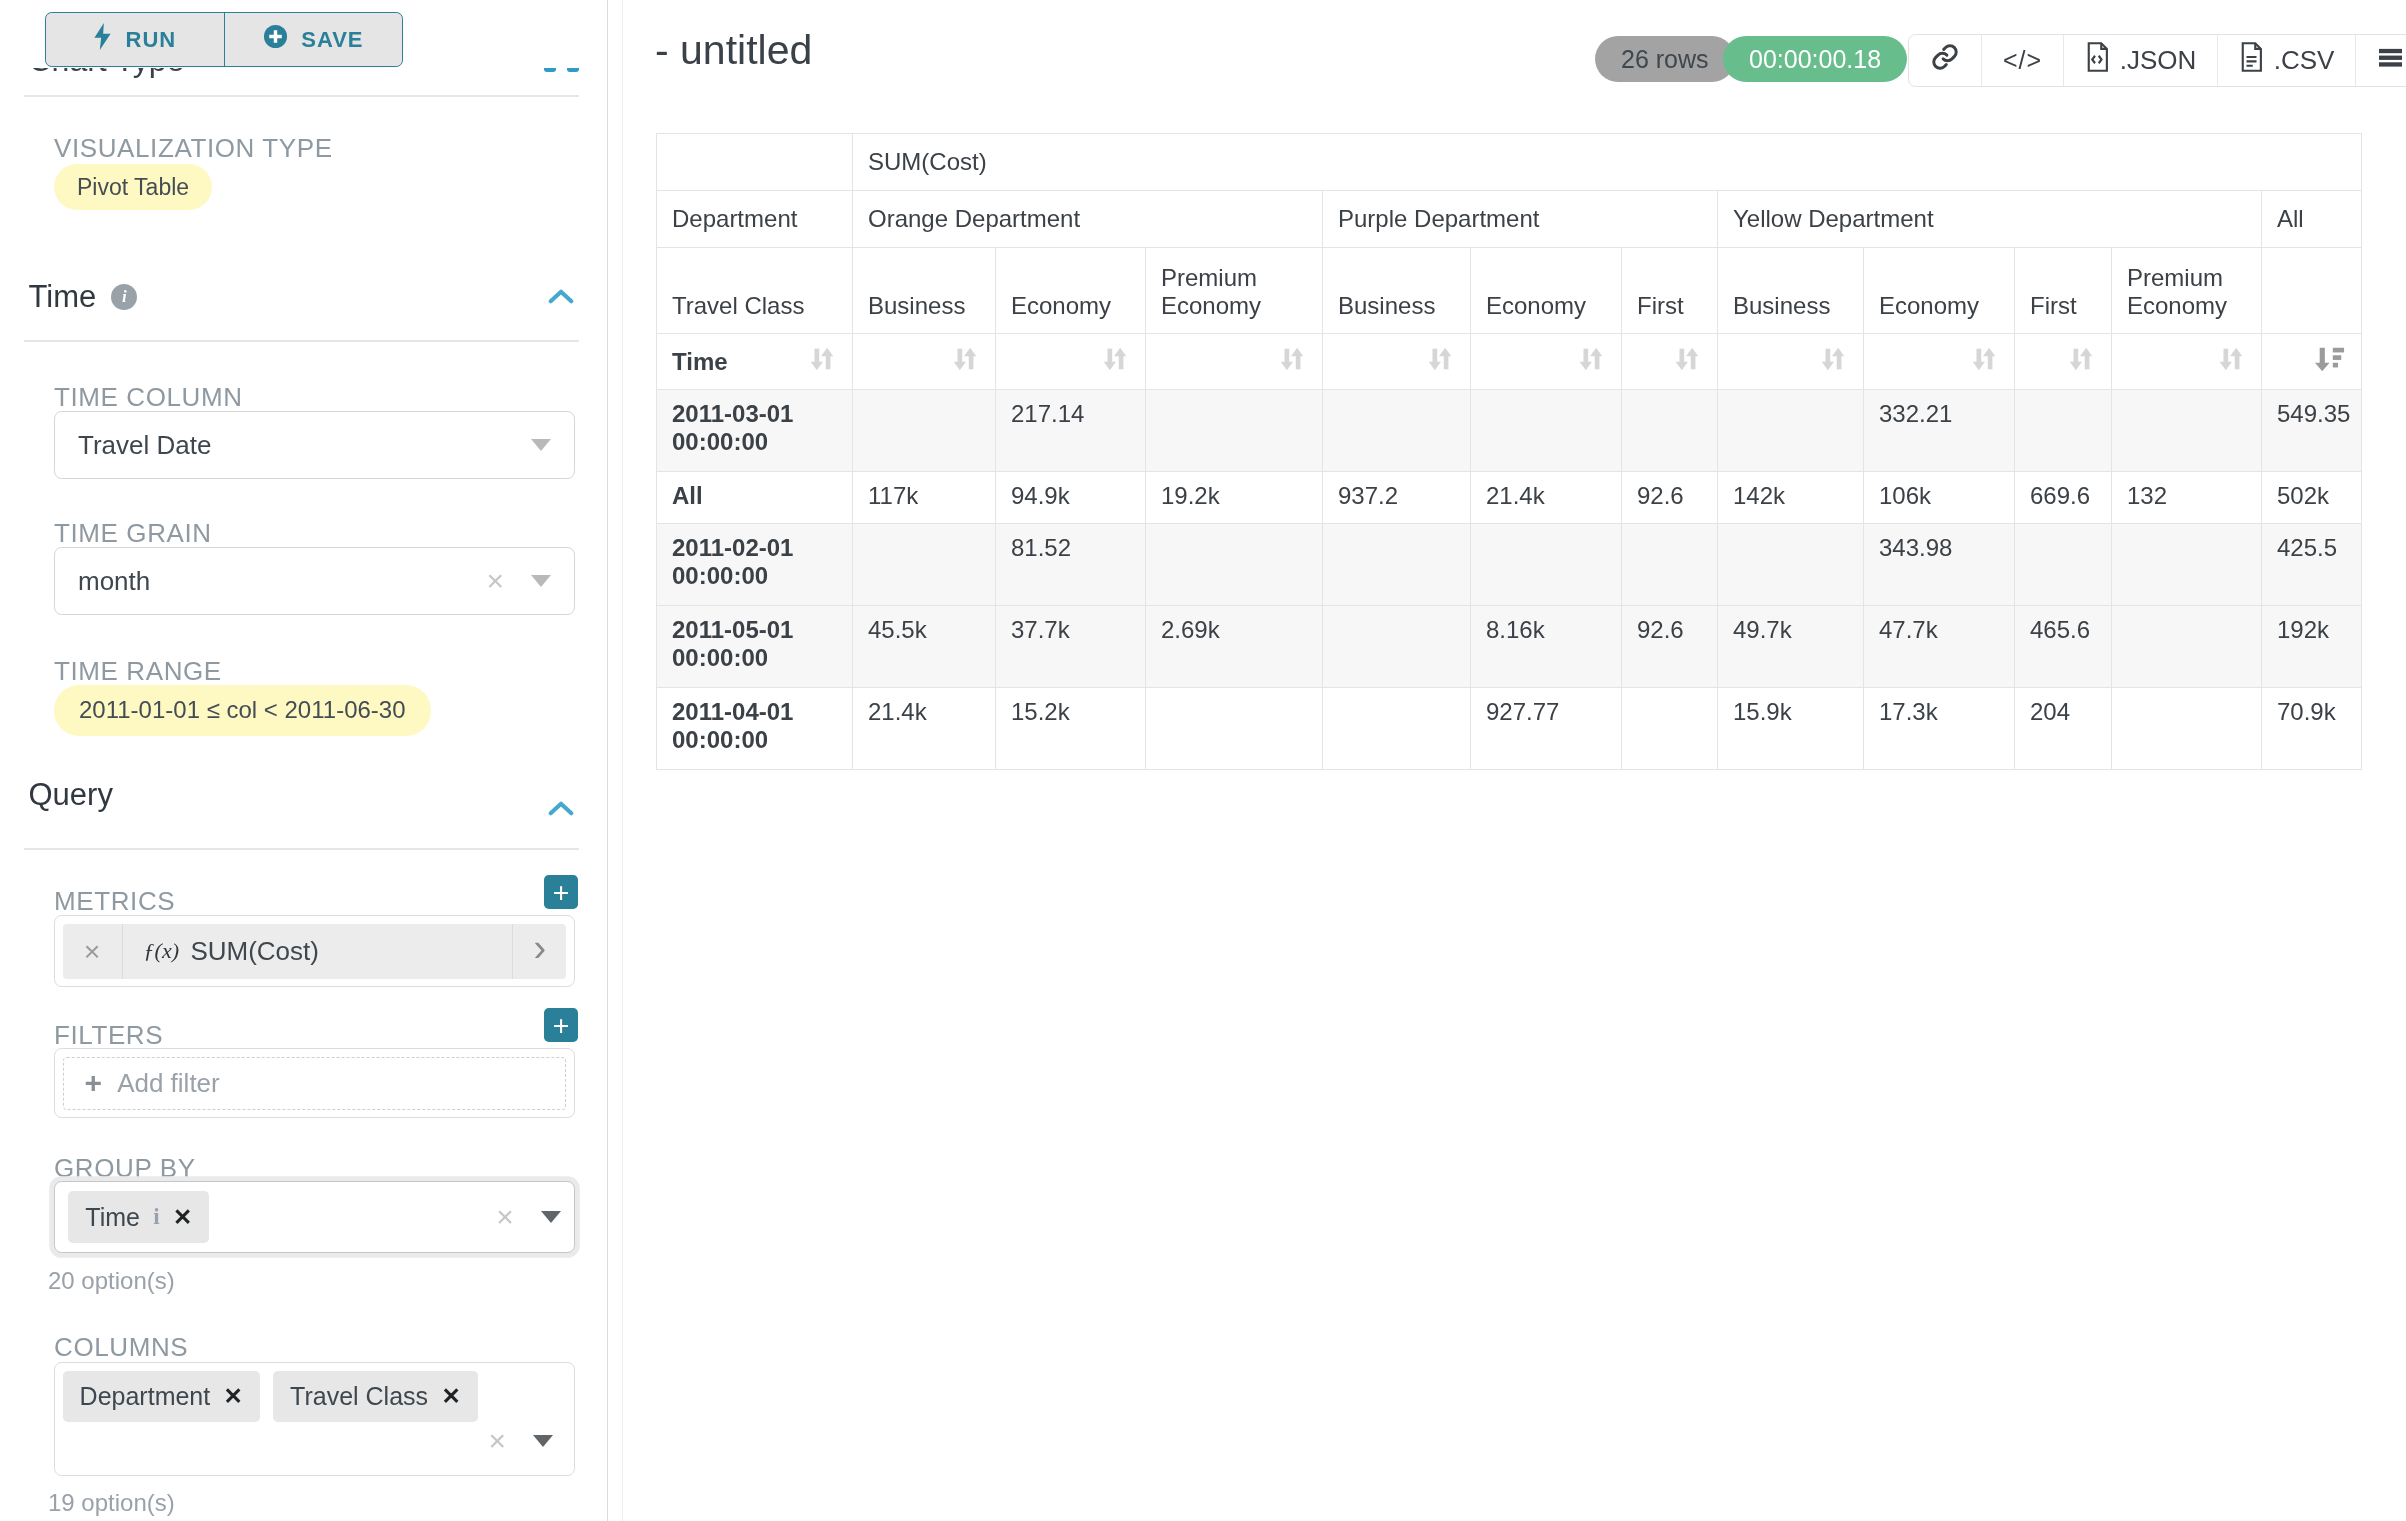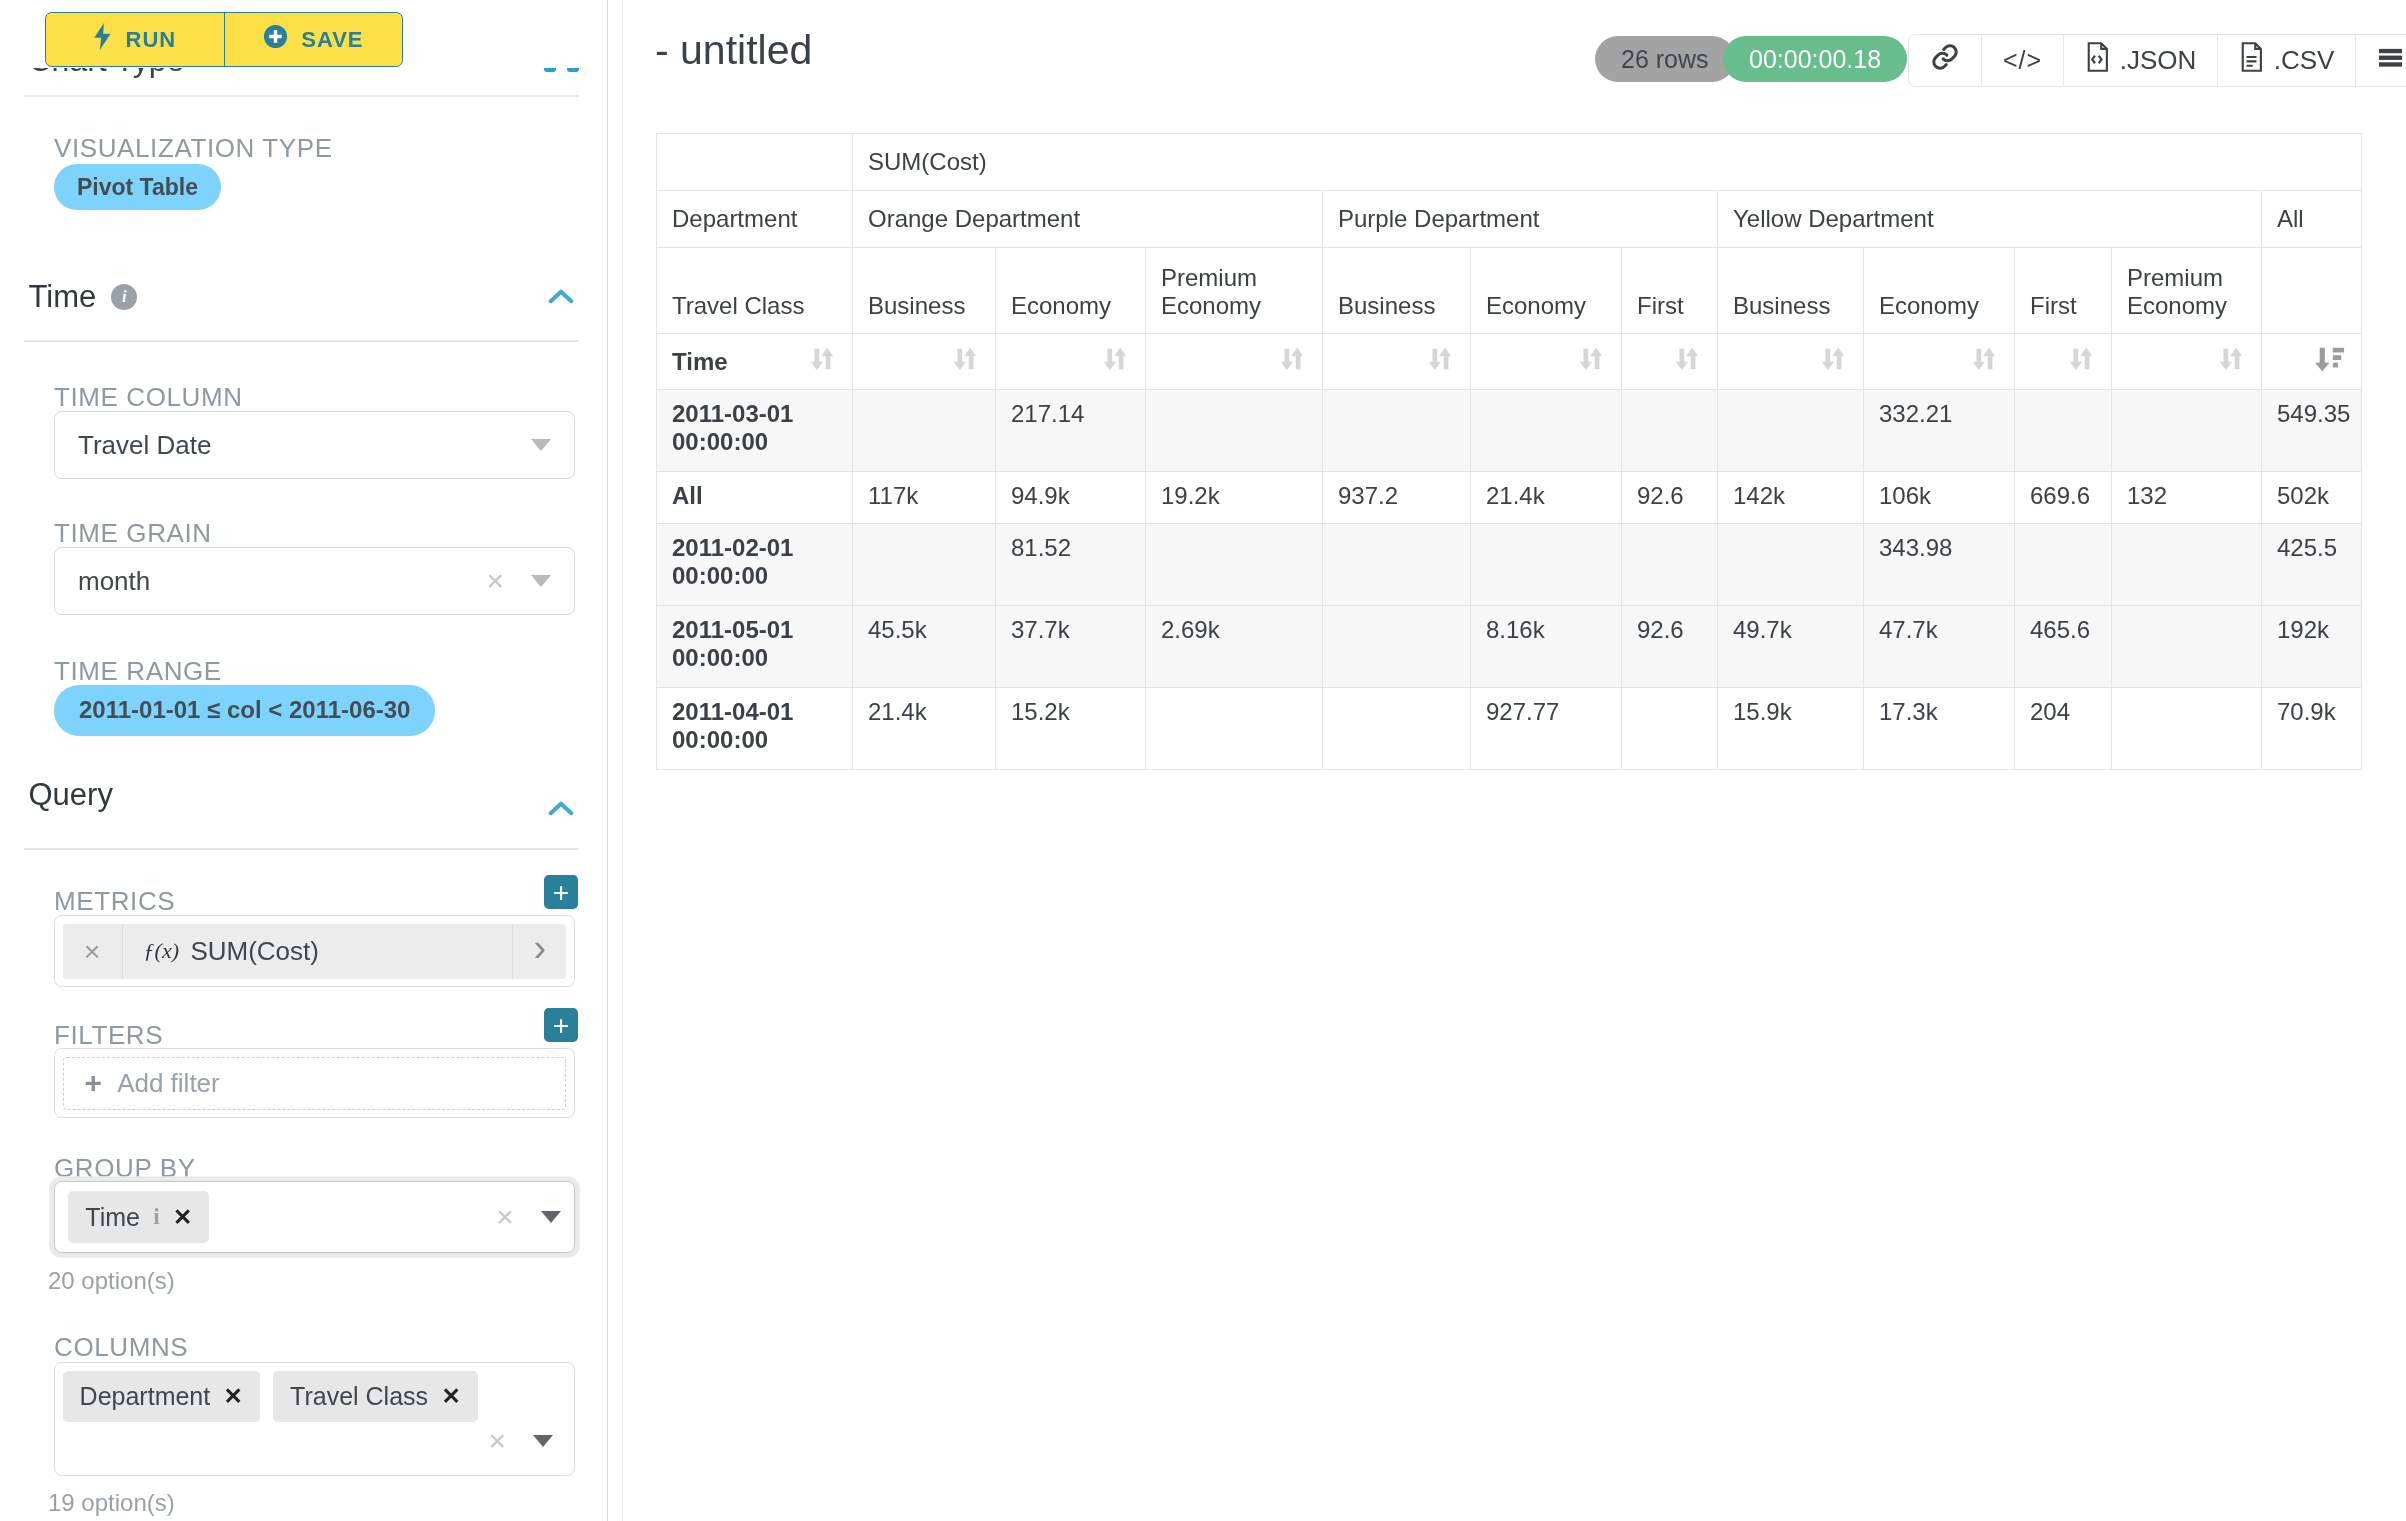--- a/index.html
+++ b/index.html
@@ -3,28 +3,28 @@
 <meta charset="utf-8">
 <style>
   html,body{margin:0;padding:0;background:#fff;}
   body{width:2406px;height:1522px;font-family:"Liberation Sans",sans-serif;-webkit-font-smoothing:antialiased;}
   #app{position:relative;width:2406px;height:1522px;background:#fff;overflow:hidden;}
 
   
   .left-panel{position:absolute;left:0;top:0;width:608px;height:1522px;background:#fff;border-right:1px solid #dcdcdc;box-sizing:border-box;}
   .gutter-line{position:absolute;left:622px;top:0;width:1px;height:1522px;background:#ededed;}
   .topbar{position:absolute;left:0;top:0;width:100%;height:68px;background:#fff;z-index:3;}
-  .btn-group{position:absolute;left:45px;top:12.4px;width:358px;height:55px;display:flex;border:1.9px solid #2a7f99;border-radius:6.7px;background:#fde047;z-index:4;box-sizing:border-box;overflow:hidden;}
+  .btn-group{position:absolute;left:45px;top:12.4px;width:358px;height:55px;display:flex;border:1.9px solid #2a7f99;border-radius:6.7px;background:#e5e5e5;z-index:4;box-sizing:border-box;overflow:hidden;}
   .btn{flex:1;display:flex;align-items:center;justify-content:center;gap:13.3px;color:#2a7f99;font-weight:bold;font-size:22px;letter-spacing:1px;cursor:pointer;}
   .btn + .btn{border-left:1.9px solid #2a7f99;}
   .chart-type-heading{position:absolute;left:28.5px;top:42px;font-size:32px;color:#3a4149;z-index:1;white-space:nowrap;}
   .peek-dot{position:absolute;top:61px;width:12.4px;height:11.4px;background:#2f9cc4;border-radius:2.9px;z-index:1;}
   .divider{position:absolute;left:24px;width:555px;height:1.9px;background:#e6e6e6;}
   .sec-label{position:absolute;left:54px;font-size:26px;letter-spacing:0.6px;color:#8e99a1;white-space:nowrap;}
-  .gray-pill{position:absolute;left:54px;background:#7dd3fc;border-radius:25px;font-size:24px;color:#454d54;padding:11.4px 25px;white-space:nowrap;font-weight:bold;}
+  .gray-pill{position:absolute;left:54px;background:#fef9c3;border-radius:25px;font-size:24px;color:#454d54;padding:11.4px 25px;white-space:nowrap;}
   .section-heading{position:absolute;left:28.5px;font-size:31px;color:#31383f;display:flex;align-items:center;gap:15px;}
   .info-circle{width:26px;height:26px;border-radius:50%;background:#9aa2a9;color:#fff;font-size:17px;display:flex;align-items:center;justify-content:center;font-family:"Liberation Serif",serif;font-style:italic;font-weight:bold;}
   .collapse-chev{position:absolute;left:546px;}
   .select{position:absolute;left:54px;width:521px;height:68px;border:1.9px solid #d6d6d6;border-radius:7.6px;box-sizing:border-box;display:flex;align-items:center;padding:0 23px;font-size:26px;color:#3f474e;background:#fff;}
   .spacer{flex:1;}
   .clear-x{color:#c6c6c6;font-size:30px;margin-right:27px;line-height:1;}
   .caret{width:0;height:0;border-left:10.5px solid transparent;border-right:10.5px solid transparent;border-top:12.4px solid #b9b9b9;}
   .caret.dark{border-top-color:#5f6568;}
   .add-btn{position:absolute;left:544px;width:34px;height:34px;background:#2a7f99;border-radius:4.8px;color:#fff;font-size:28.5px;display:flex;align-items:center;justify-content:center;cursor:pointer;line-height:1;}
   .box{position:absolute;left:54px;width:521px;border:1.9px solid #dcdcdc;border-radius:7.6px;box-sizing:border-box;padding:7.6px;background:#fff;}

